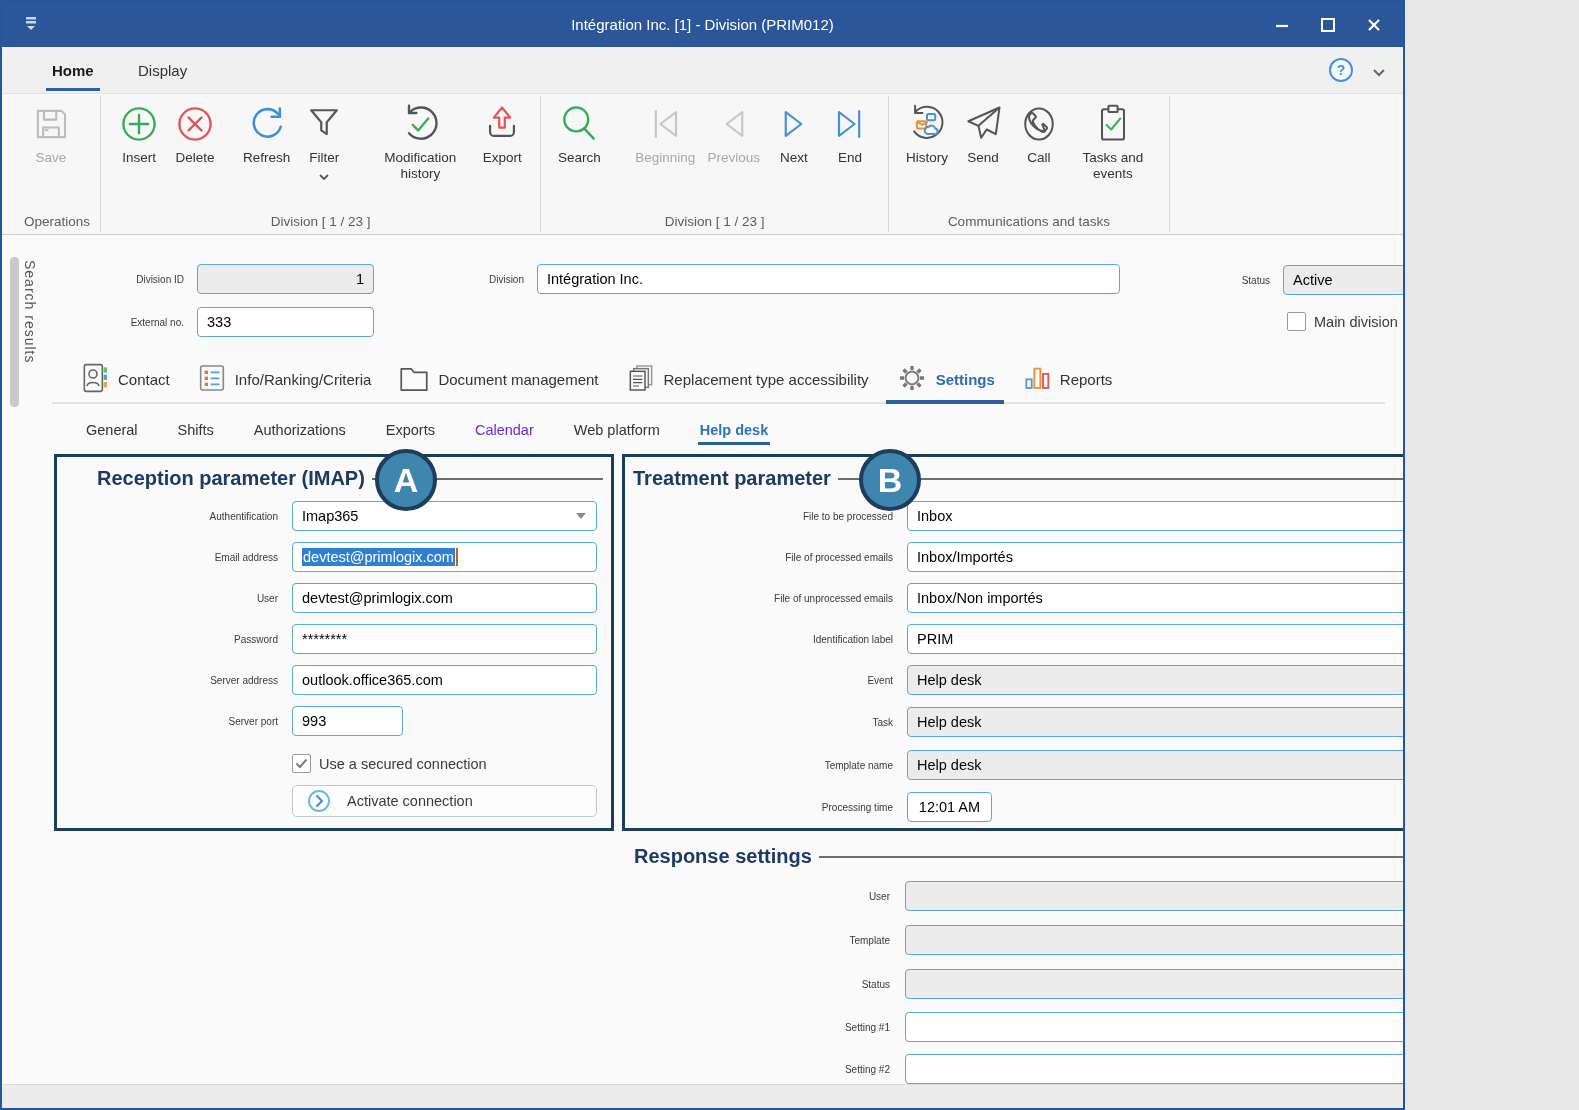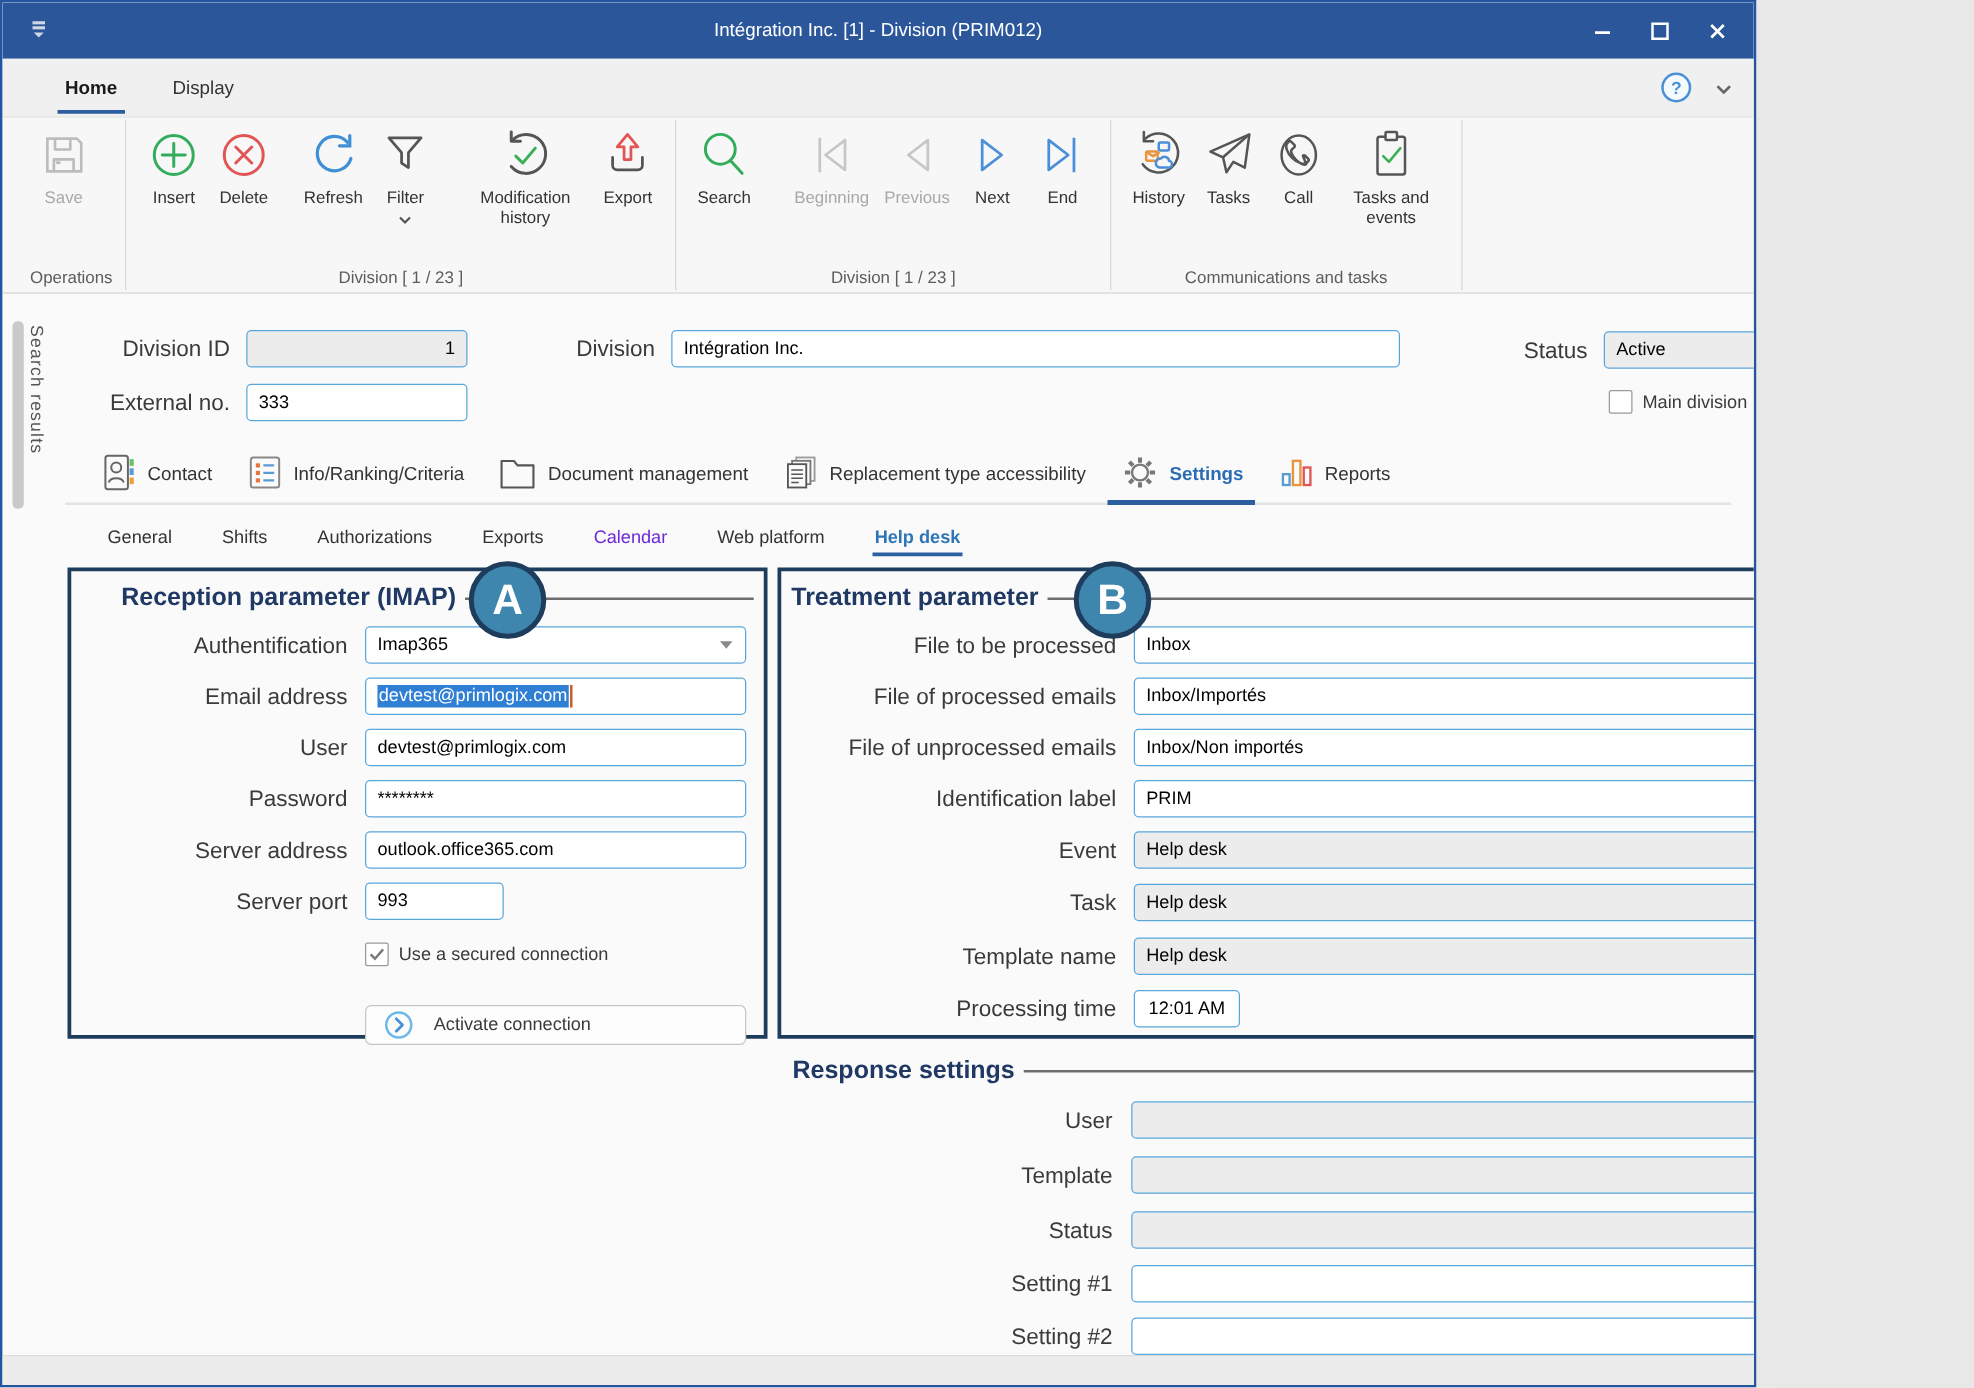--- a/index.html
+++ b/index.html
@@ -37,21 +37,21 @@
 
   
   .main { position:absolute; left:0; top:233px; right:0; bottom:0; background:#fafafa; }
   .statusbar { position:absolute; left:0; bottom:0; right:0; height:24px; background:#ececec; border-top:1px solid #dcdcdc; }
 
   
   .side-grip { position:absolute; left:8px; top:255px; width:9px; height:150px; background:#c9c9c9; border-radius:4px; }
   .side-label { position:absolute; left:20px; top:258px; writing-mode:vertical-rl; font-size:14px; color:#555; letter-spacing:1px; }
 
   
-  .flabel { font-size:18px; color:#3a3a3a; text-align:right; white-space:nowrap; }
+  .flabel { font-size:10px; color:#3a3a3a; text-align:right; white-space:nowrap; }
   .input { height:30px; border:1.5px solid #5aa7dc; border-radius:4px; background:#fff; font-family:"Liberation Sans",sans-serif; font-size:14.5px; color:#000; padding:0 9px; outline:none; }
   .input.ro { background:#ececec; }
   .sbtn { width:36px; height:32px; border:1px solid #c6c6c6; border-radius:4px; background:#fbfbfb; display:flex; align-items:center; justify-content:center; cursor:pointer; }
   .pair { position:absolute; display:flex; align-items:center; }
   .pair .flabel { margin-right:13px; }
 
   .cbx { width:19px; height:19px; border:1px solid #9a9a9a; border-radius:2px; background:#fff; display:flex; align-items:center; justify-content:center; cursor:pointer; }
   .cbrow { display:flex; align-items:center; gap:8px; font-size:14.5px; color:#3a3a3a; }
 
   
@@ -89,21 +89,21 @@
   .pb .frow .input.narrow { width:85px; text-align:center; }
   .pb .frow .sbtn { margin-left:6px; }
 
   .combo { position:relative; display:flex; align-items:center; }
   .combo .caret { position:absolute; right:10px; width:0; height:0; border-left:5px solid transparent; border-right:5px solid transparent; border-top:6px solid #8a8a8a; }
 
   .selwrap { display:flex; align-items:center; }
   .selwrap .sel { background:#2f7fd4; color:#fff; padding:1px 1px; }
   .selwrap .caret-i { width:2px; height:18px; background:#c95f1e; margin-left:1px; }
 
-  .act-btn { margin-left:235px; margin-top:31px; width:305px; height:32px; border:1px solid #c6c6c6; border-radius:5px; background:#fdfdfd; display:flex; align-items:center; gap:16px; padding-left:14px; font-size:14.5px; color:#3a3a3a; cursor:pointer; }
+  .act-btn { margin-left:235px; margin-top:12px; width:305px; height:32px; border:1px solid #c6c6c6; border-radius:5px; background:#fdfdfd; display:flex; align-items:center; gap:16px; padding-left:14px; font-size:14.5px; color:#3a3a3a; cursor:pointer; }
 
   
   .resp { position:absolute; left:620px; top:833px; width:925px; }
   .resp .legend .t { margin-left:12px; }
   .resp .frow { margin-top:12px; }
   .resp .frow .flabel { width:268px; margin-right:15px; }
   .resp .frow .input { width:560px; }
   .resp .frow .input.plain { width:563px; }
   .resp .frow .sbtn { margin-left:6px; }
 </style>
@@ -303,21 +303,21 @@
           </span>
           <span class="rlabel">History</span>
         </div>
         <div class="rbtn">
           <span class="ricon">
             <svg width="44" height="44" viewBox="0 0 48 48" fill="none" stroke="#555" stroke-width="2.2" stroke-linejoin="round">
                 <path d="M42 6L8 21l11 5 3 13 6-9 10 5z"></path>
                 <path d="M42 6L19 26"></path>
               </svg>
           </span>
-          <span class="rlabel">Tasks</span>
+          <span class="rlabel">Send</span>
         </div>
         <div class="rbtn">
           <span class="ricon">
             <svg width="44" height="44" viewBox="0 0 48 48" fill="none" stroke="#555" stroke-width="2.2" stroke-linejoin="round">
                 <ellipse cx="24" cy="24" rx="15" ry="17"></ellipse>
                 <path d="M30.5 32c-1.5 1.5-5.5-.5-8.8-3.8s-5.3-7.3-3.8-8.8l2.3-2.3c.5-.5.5-1.4 0-1.9l-2.9-2.9c-.5-.5-1.4-.5-1.9 0l-1.3 1.3c-2.3 2.3-.4 8.4 4.1 12.9s10.6 6.4 12.9 4.1l1.3-1.3c.5-.5.5-1.4 0-1.9l-2.9-2.9c-.5-.5-1.4-.5-1.9 0z"></path>
               </svg>
           </span>
           <span class="rlabel">Call</span>
         </div>

